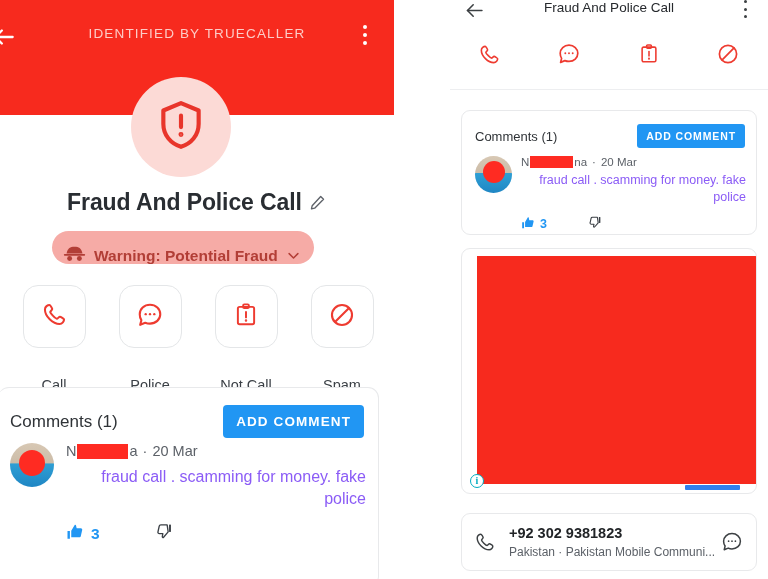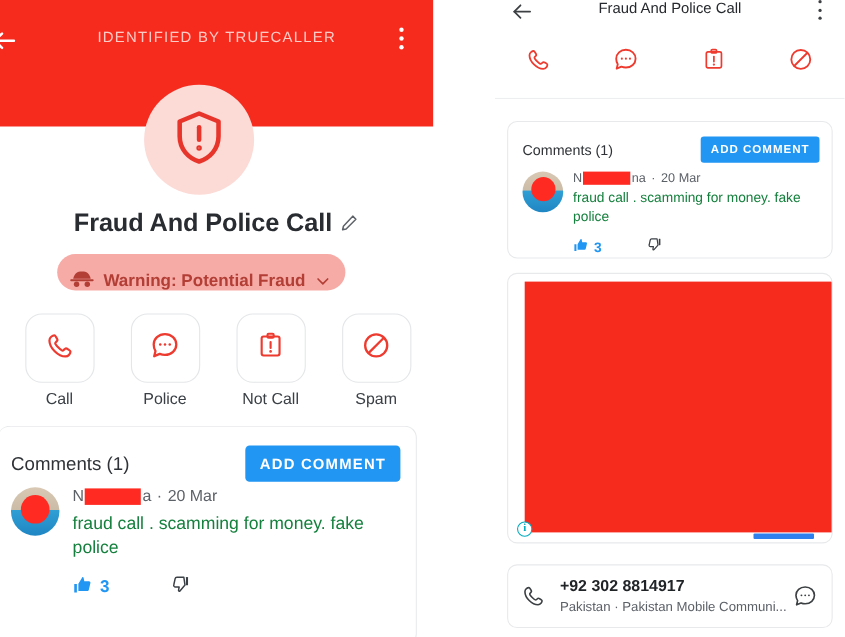--- a/index.html
+++ b/index.html
@@ -64,21 +64,21 @@
 
   .l-actions {
     position: absolute; left: 0; top: 285px; width: 394px;
     display: flex; justify-content: flex-start; gap: 0; padding-left: 6px;
   }
   .l-act { width: 96px; display: flex; flex-direction: column; align-items: center; gap: 7px; }
   .l-act-box {
     width: 63px; height: 63px; border: 1px solid #E4E6E8; border-radius: 15px;
     background: #fff; display: flex; align-items: center; justify-content: center;
   }
-  .l-act-label { font-size: 14.5px; color: #3B4046; }
+  .l-act-label { font-size: 14.5px; color: #3B4046; margin-top: 22px; }
 
   .l-comments-card {
     position: absolute; left: -2px; top: 387px; width: 381px; height: 200px;
     background: #fff; border: 1px solid #E8E9EB; border-radius: 11px;
     border-left: none;
   }
   .l-c-head {
     position: absolute; left: 12px; top: 17px; right: 14px;
     display: flex; align-items: center; justify-content: space-between;
   }
@@ -99,21 +99,21 @@
     width: 26px; height: 26px; border-radius: 50%; background: #FF2B22;
   }
   .avatar.small { width: 37px; height: 37px; }
   .avatar.small .face { width: 22px; height: 22px; top: 44%; }
 
   .cmt-meta { display: flex; align-items: center; font-size: 14.5px; color: #5C6168; gap: 0; }
   .cmt-name-pre { color: #5C6168; }
   .cmt-redact { display: inline-block; width: 51px; height: 15px; background: #FF2B22; margin: 0 1px; }
   .cmt-name-post { color: #5C6168; }
   .cmt-dot { margin: 0 5px; }
-  .cmt-text { font-size: 16px; color: #15803d; line-height: 1.35; margin-top: 7px; max-width: 300px; }
+  .cmt-text { font-size: 16px; color: #8b5cf6; line-height: 1.35; margin-top: 7px; max-width: 300px; text-align: right; }
   .cmt-react { display: flex; align-items: center; gap: 54px; margin-top: 13px; }
   .react-up { display: flex; align-items: center; gap: 7px; color: #2196F3; font-size: 15.5px; font-weight: 700; }
   .react-down { display: flex; align-items: center; color: #3B4046; }
 
   
   .right-panel {
     position: absolute; left: 450px; top: 0; width: 318px; height: 579px;
     background: #ffffff; overflow: hidden;
   }
   .r-topbar { position: relative; height: 30px; }
@@ -445,21 +445,21 @@
       <div class="r-info-icon">i</div>
     </div>
 
     <div class="r-phone-card">
       <span class="r-phone-ico">
         <svg width="22" height="22" viewBox="0 0 24 24" fill="none" stroke="#3C4043" stroke-width="1.6" stroke-linecap="round" stroke-linejoin="round">
             <path d="M7.5 3.5 C6 3.5 3.5 5 3.5 7.5 C3.5 13.5 10.5 20.5 16.5 20.5 C19 20.5 20.5 18 20.5 16.5 C20.5 15.8 17.5 14 16.8 14 C16 14 14.8 15.8 14.2 15.8 C13 15.8 8.2 11 8.2 9.8 C8.2 9.2 10 8 10 7.2 C10 6.5 8.2 3.5 7.5 3.5 Z"></path>
           </svg>
       </span>
       <span class="r-phone-txt">
-        <span class="r-phone-num">+92 302 8814917</span>
+        <span class="r-phone-num">+92 302 9381823</span>
         <span class="r-phone-sub">Pakistan · Pakistan Mobile Communi...</span>
       </span>
       <span class="r-phone-msg">
         <svg width="24" height="24" viewBox="0 0 24 24" fill="none" stroke="#3C4043" stroke-width="1.5" stroke-linecap="round" stroke-linejoin="round">
           <path d="M12 3.6 C16.8 3.6 20.4 7 20.4 11.2 C20.4 15.5 16.8 18.9 12 18.9 C10.6 18.9 9.3 18.6 8.2 18.1 L4.2 19.8 L5.1 16 C4.2 14.7 3.6 13 3.6 11.2 C3.6 7 7.2 3.6 12 3.6 Z"></path>
           <circle cx="8.6" cy="11.2" r="0.85" fill="#3C4043" stroke="none"></circle>
           <circle cx="12" cy="11.2" r="0.85" fill="#3C4043" stroke="none"></circle>
           <circle cx="15.4" cy="11.2" r="0.85" fill="#3C4043" stroke="none"></circle>
         </svg>
       </span>

